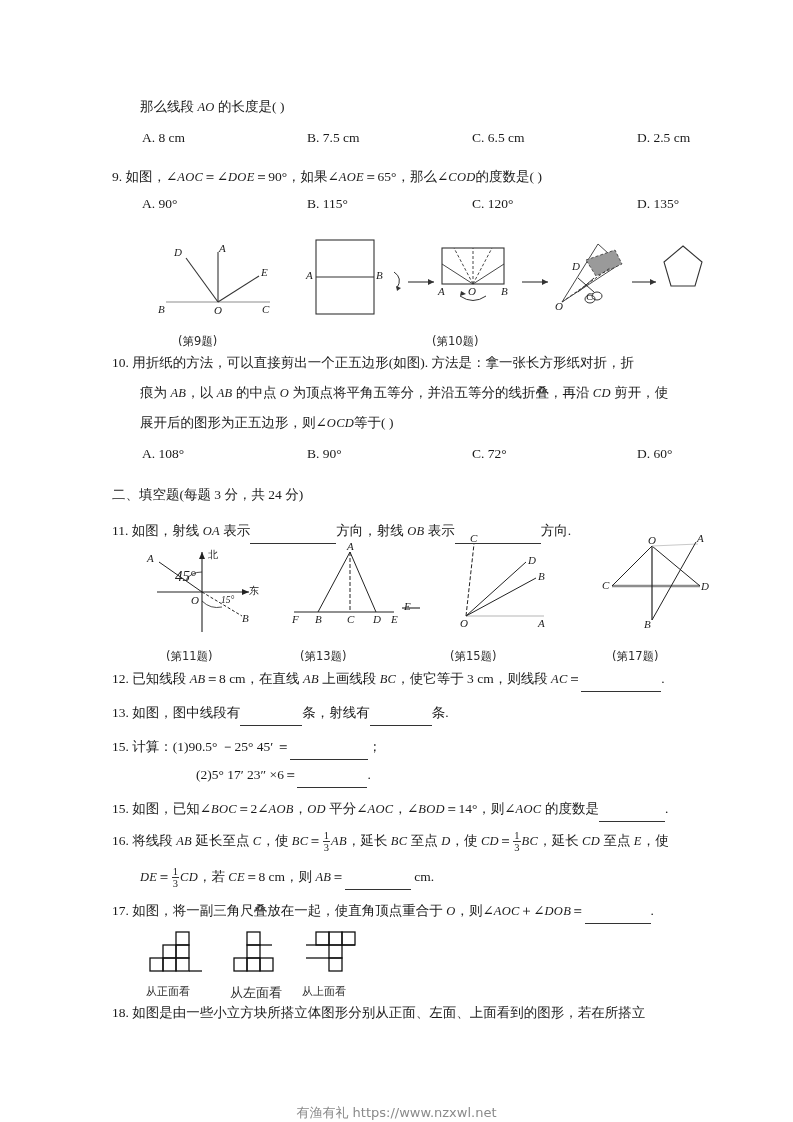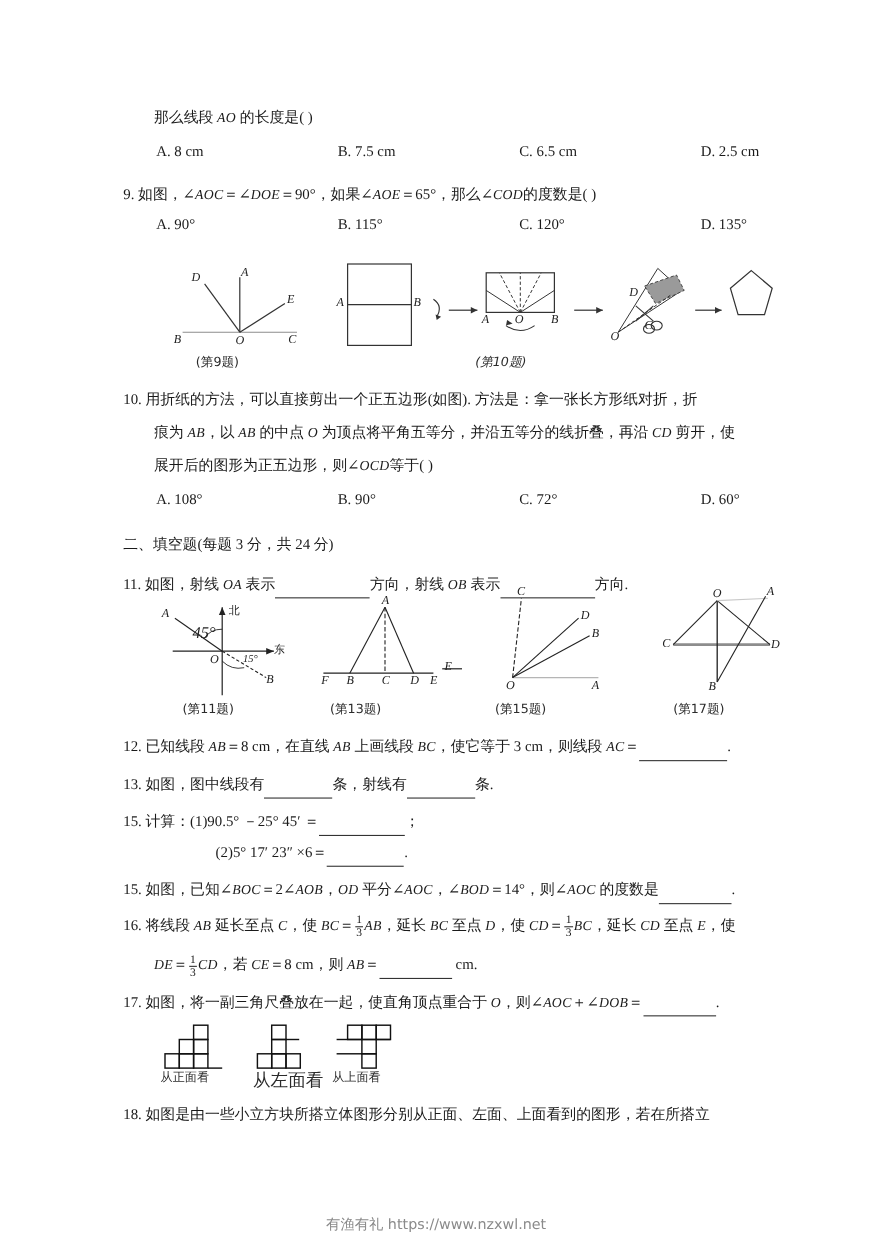--- a/index.html
+++ b/index.html
@@ -45,20 +45,21 @@
     display: flex;
     font-size: 13.5px;
   }
   .opts > span { display: block; }
   .cap {
     position: absolute;
     font-family: "DejaVu Sans", "Liberation Sans", sans-serif;
     font-size: 11.5px;
     white-space: nowrap;
     color: #2b2b2b;
+    margin-top: 12px;
   }
   .lbl {
     position: absolute;
     font-style: italic;
     font-family: "Liberation Serif", serif;
     font-size: 11px;
     color: #222;
     white-space: nowrap;
   }
   .lblcn {
@@ -173,21 +174,21 @@
     </svg>
     <span class="lbl" style="left:-4px; top:31px;">A</span>
     <span class="lbl" style="left:66px; top:31px;">B</span>
     <span class="lbl" style="left:128px; top:47px;">A</span>
     <span class="lbl" style="left:158px; top:47px;">O</span>
     <span class="lbl" style="left:191px; top:47px;">B</span>
     <span class="lbl" style="left:262px; top:22px;">D</span>
     <span class="lbl" style="left:245px; top:62px;">O</span>
     <span class="lbl" style="left:276px; top:52px;">C</span>
   </div>
-  <div class="cap" style="left:432px; top:322px;font-style:italic;">(第10题)</div>
+  <div class="cap" style="left:432px; top:322px;">(第10题)</div>
 
   <div class="qtext" style="left:112px; top:350px;">
     <span class="num">10.</span>
     <span>用折纸的方法，可以直接剪出一个正五边形(如图). 方法是：拿一张长方形纸对折，折</span>
   </div>
   <div class="qtext" style="left:140px; top:410px;">
     <span>展开后的图形为正五边形，则∠</span><span class="it">OCD</span><span>等于(        )</span>
   </div>
   <div class="qtext" style="left:140px; top:380px;">
     <span>痕为 </span><span class="it">AB</span><span>，以 </span><span class="it">AB</span><span> 的中点 </span><span class="it">O</span><span> 为顶点将平角五等分，并沿五等分的线折叠，再沿 </span><span class="it">CD</span><span> 剪开，使</span>
@@ -334,21 +335,21 @@
       <g stroke="#111" stroke-width="1.3" fill="none">
         <rect x="2" y="30" width="13" height="13"></rect>
         <rect x="15" y="30" width="13" height="13"></rect>
         <rect x="28" y="30" width="13" height="13"></rect>
         <rect x="15" y="17" width="13" height="13"></rect>
         <rect x="15" y="4" width="13" height="13"></rect>
       </g>
       <line x1="28" y1="17" x2="40" y2="17" stroke="#111" stroke-width="1.3"></line>
     </svg>
   </div>
-  <div class="cap" style="left:230px; top:972px; font-size:16px;">从左面看</div>
+  <div class="cap" style="left:230px; top:972px; font-size:13px;">从左面看</div>
 
   <div class="fig" style="left:304px; top:928px;">
     <svg width="66" height="46" viewBox="0 0 66 46">
       <g stroke="#111" stroke-width="1.3" fill="none">
         <rect x="12" y="4" width="13" height="13"></rect>
         <rect x="25" y="4" width="13" height="13"></rect>
         <rect x="38" y="4" width="13" height="13"></rect>
         <rect x="25" y="17" width="13" height="13"></rect>
         <rect x="25" y="30" width="13" height="13"></rect>
       </g>

